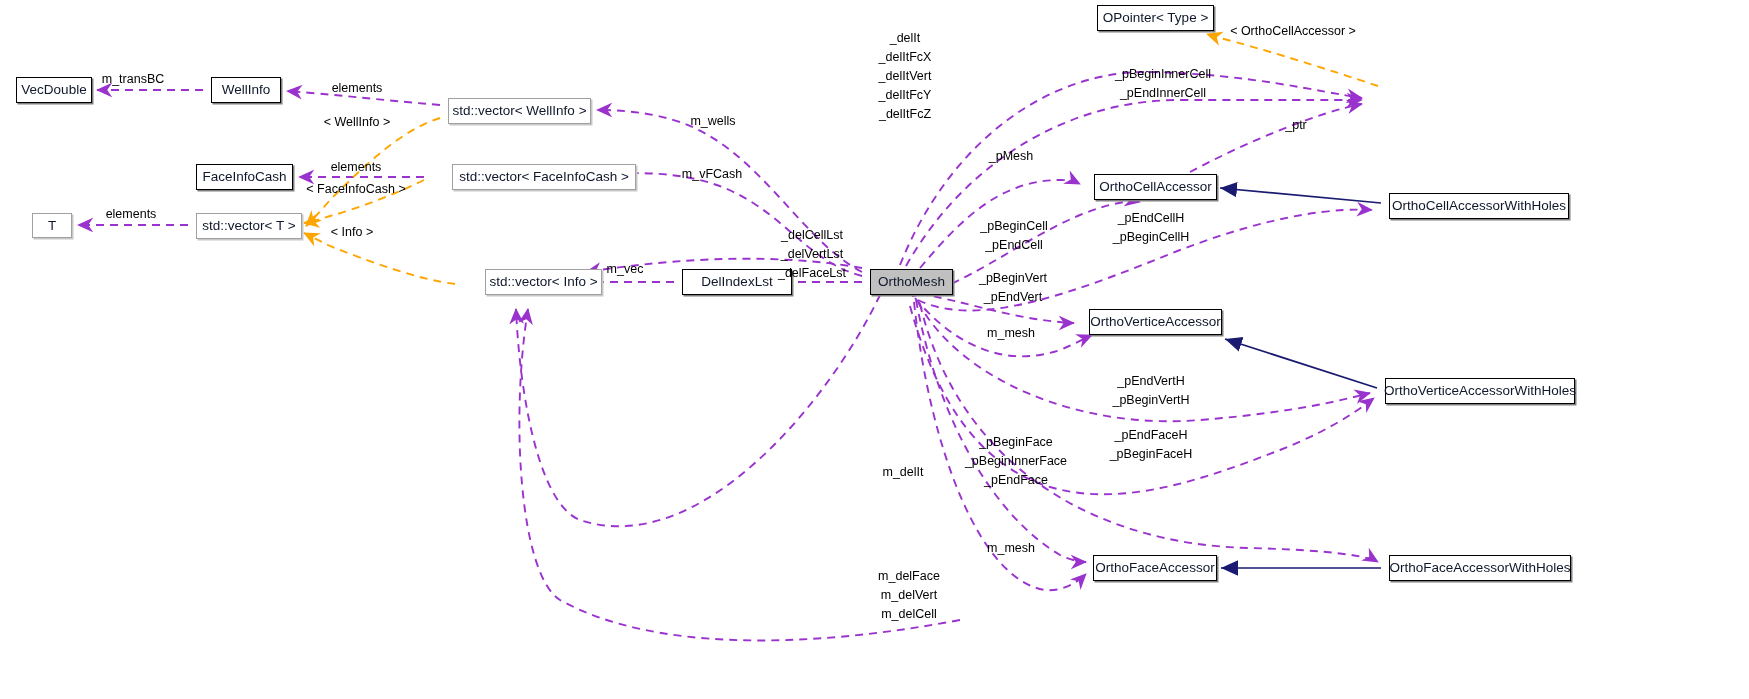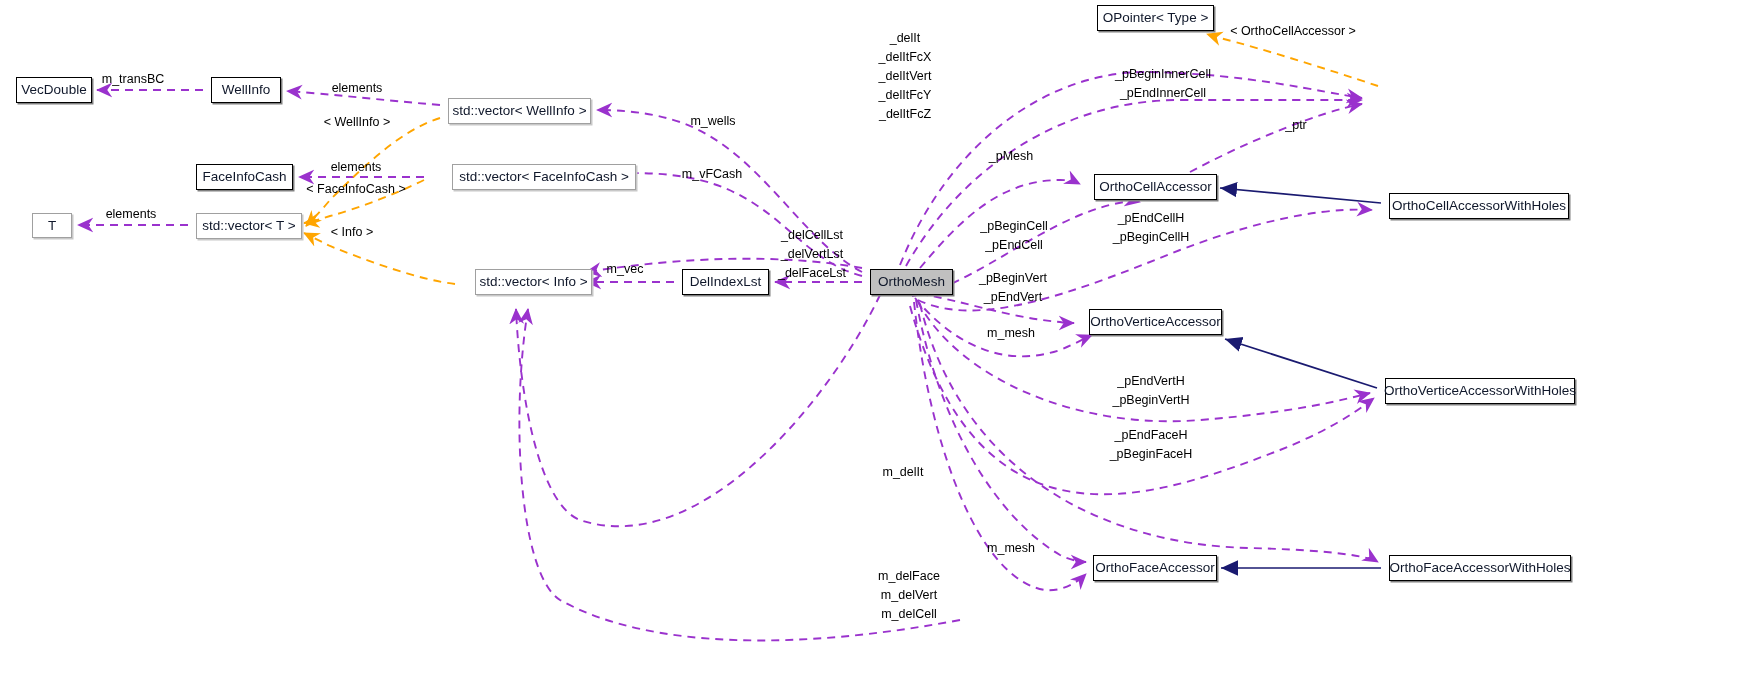--- a/index.html
+++ b/index.html
@@ -163,24 +163,24 @@
   </div>
   <div class="node gray" style="left:444px; top:164px; width:184px; height:26px;">
     <span>std::vector&lt; FaceInfoCash &gt;</span>
   </div>
   <div class="node gray" style="left:24px;  top:213px; width:40px;  height:25px;">
     <span>T</span>
   </div>
   <div class="node gray" style="left:188px; top:213px; width:106px; height:26px;">
     <span>std::vector&lt; T &gt;</span>
   </div>
-  <div class="node gray" style="left:467px; top:269px; width:117px; height:26px;">
+  <div class="node gray" style="left:477px; top:269px; width:117px; height:26px;">
     <span>std::vector&lt; Info &gt;</span>
   </div>
-  <div class="node black" style="left:674px; top:269px; width:87px;  height:26px;">
+  <div class="node black" style="left:674px; top:269px; width:110px;  height:26px;">
     <span>DelIndexLst</span>
   </div>
   <div class="node current" style="left:862px; top:269px; width:83px;  height:26px;">
     <span>OrthoMesh</span>
   </div>
   <div class="node black" style="left:1089px; top:5px;  width:117px; height:26px;">
     <span>OPointer&lt; Type &gt;</span>
   </div>
   <div class="node black" style="left:1086px; top:174px; width:123px; height:26px;">
     <span>OrthoCellAccessor</span>
@@ -226,20 +226,23 @@
   <div class="edge-label" style="left:1011px; top:157px;">_pMesh</div>
   <div class="edge-label multi" style="left:1014px; top:236px; white-space:pre;">_pBeginCell
 _pEndCell</div>
   <div class="edge-label multi" style="left:1151px; top:228px; white-space:pre;">_pEndCellH
 _pBeginCellH</div>
   <div class="edge-label multi" style="left:1013px; top:288px; white-space:pre;">_pBeginVert
 _pEndVert</div>
   <div class="edge-label" style="left:1011px; top:334px;">m_mesh</div>
   <div class="edge-label multi" style="left:1151px; top:391px; white-space:pre;">_pEndVertH
 _pBeginVertH</div>
+  <div class="edge-label multi" style="left:1016px; top:461px; white-space:pre;">_pBeginFace
+_pBeginInnerFace
+_pEndFace</div>
   <div class="edge-label multi" style="left:1151px; top:445px; white-space:pre;">_pEndFaceH
 _pBeginFaceH</div>
   <div class="edge-label" style="left:903px; top:473px;">m_delIt</div>
   <div class="edge-label" style="left:1011px; top:549px;">m_mesh</div>
   <div class="edge-label multi" style="left:909px; top:595px; white-space:pre;">m_delFace
 m_delVert
 m_delCell</div>
 
 </div>
 

